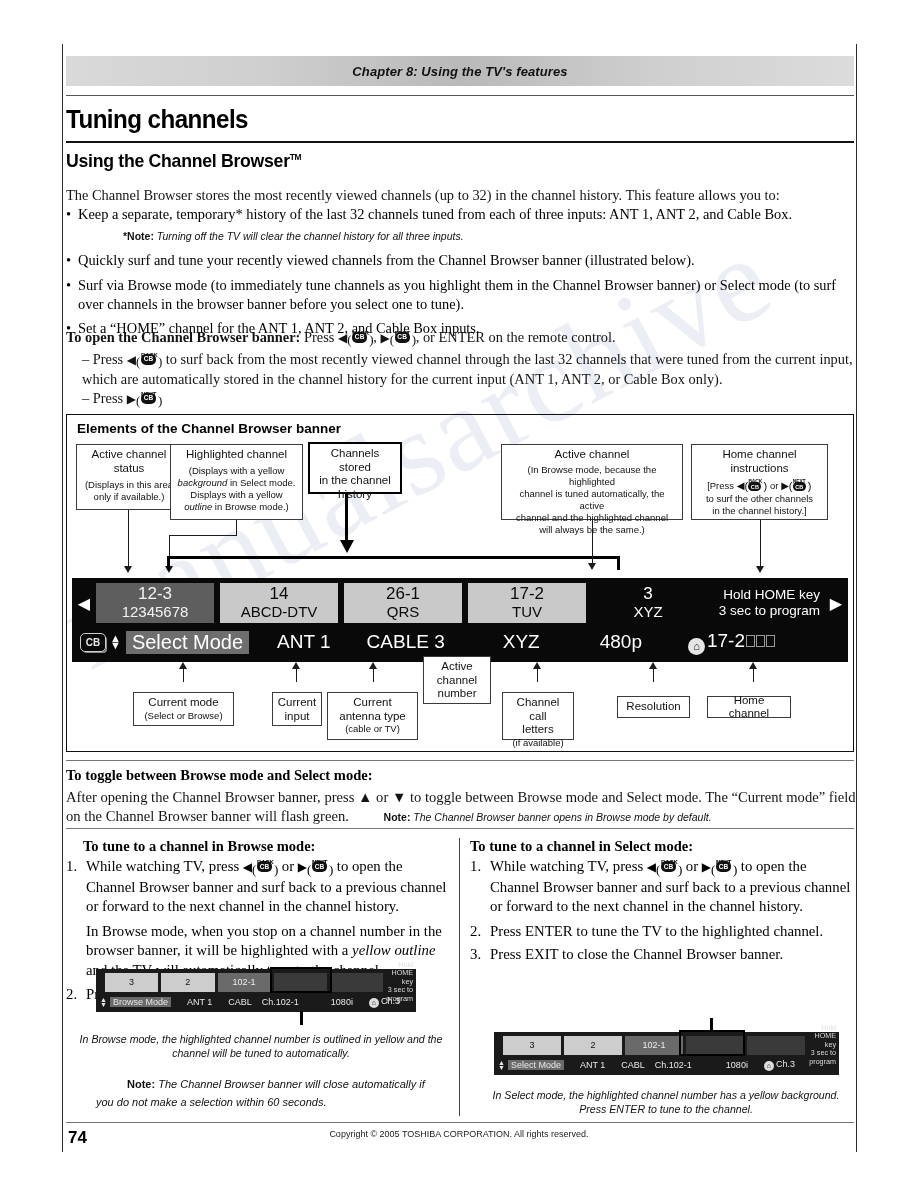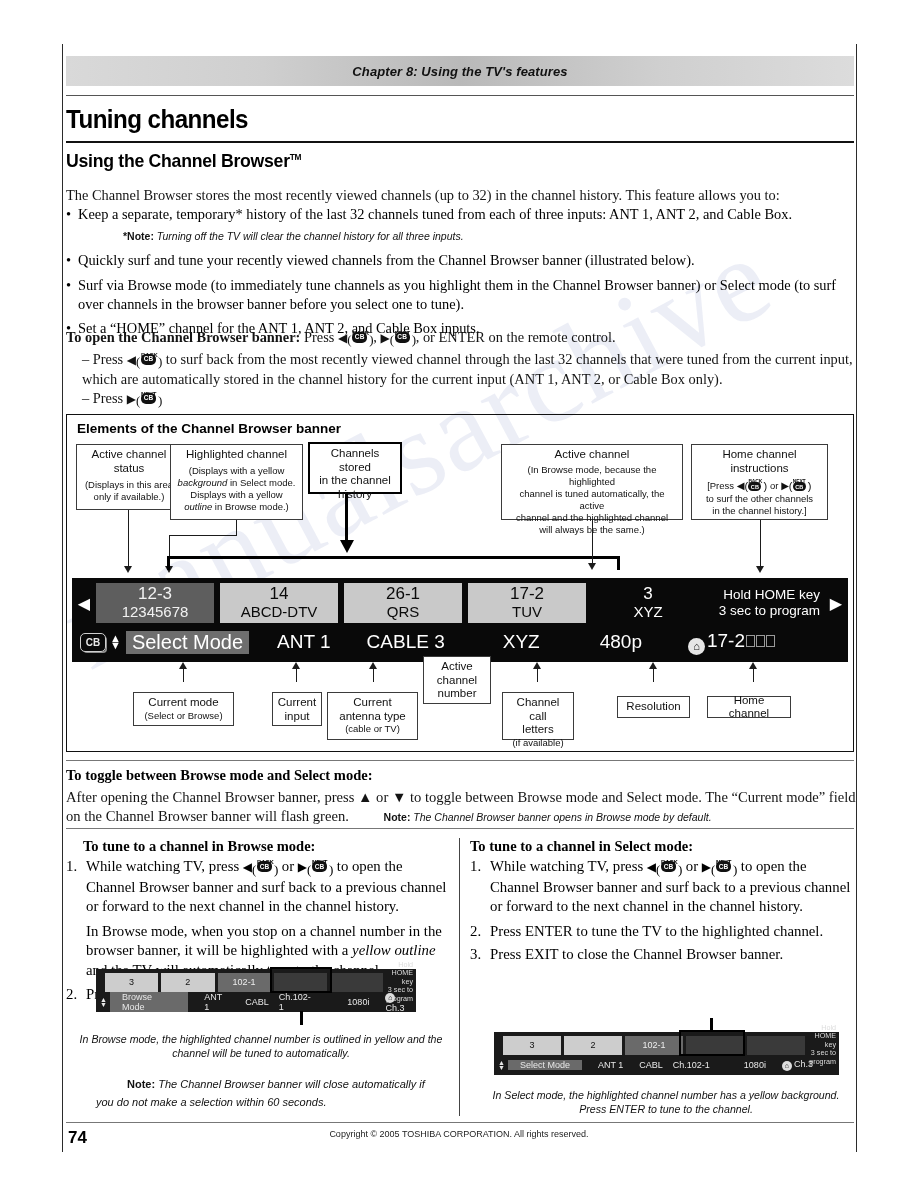--- a/index.html
+++ b/index.html
@@ -194,21 +194,21 @@
     font-size:9px; color:#111;
   }
   .mini .m-tile.lt { background:#cdcdcd; }
   .mini .m-tile.md { background:#6a6a6a; color:#eee; }
   .mini .m-tile.dk { background:#3a3a3a; color:#bbb; }
   .mini .m-hold { flex:1; text-align:right; font-size:7.2px; line-height:8.6px; padding-right:3px; color:#ddd; }
   .mini .m-r2 {
     position:absolute; left:0; top:25px; height:15px; width:100%;
     display:flex; align-items:center; font-size:9px; color:#e8e8e8;
   }
-  .mini .m-chip { background:#6a6a6a; padding:0 12px; font-size:9px; }
+  .mini .m-chip { background:#6a6a6a; padding:0 3px; font-size:9px; }
   .mini .m-sel {
     position:absolute; border:2.5px solid #000; background:transparent;
   }
   .mini-home {
     display:inline-block; width:10px; height:10px; border-radius:50%;
     background:#ddd; color:#111; font-size:7px; line-height:10px;
     text-align:center; margin-right:2px; vertical-align:-1px;
   }
   .mini .m-stem { position:absolute; width:3px; background:#000; }
 

